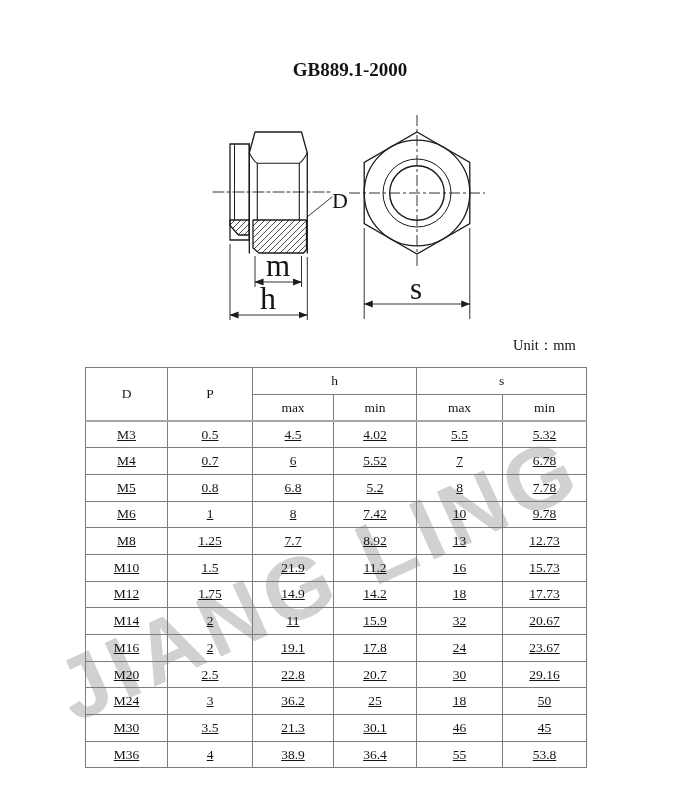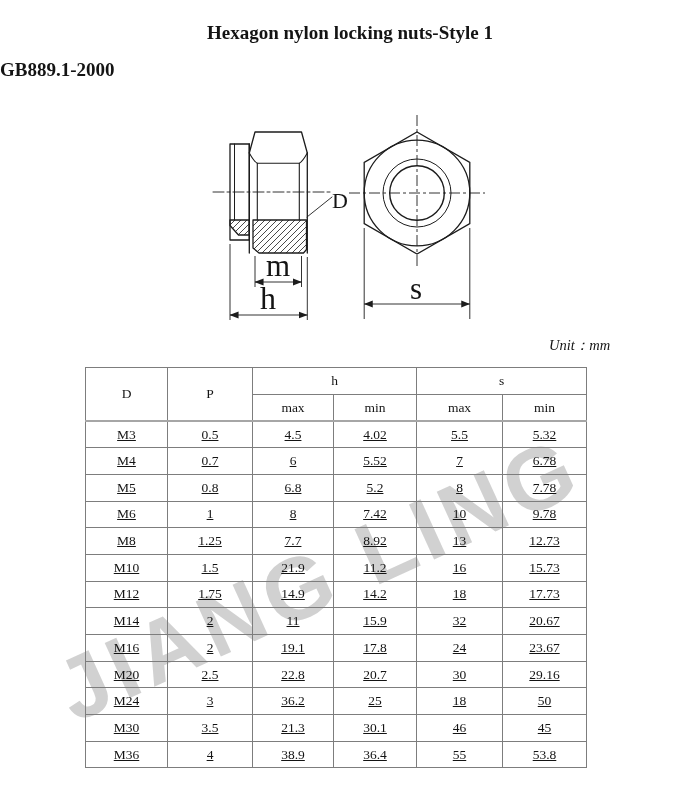--- a/index.html
+++ b/index.html
@@ -5,25 +5,25 @@
   html,body{margin:0;padding:0;background:#ffffff;}
   #page{
     position:relative;width:700px;height:785px;background:#ffffff;overflow:hidden;
     font-family:"Liberation Serif","DejaVu Serif",serif;color:#141414;
   }
   .title{
     position:absolute;top:22px;left:0;width:700px;text-align:center;
     font-size:19px;font-weight:bold;z-index:2;
   }
   .subtitle{
-    position:absolute;top:59px;left:0;width:700px;
+    position:absolute;top:59px;left:0;width:700px;text-align:center;
     font-size:19px;font-weight:bold;z-index:2;
   }
   .unit{
-    position:absolute;top:336px;left:549px;font-size:14.5px;z-index:2;font-style:italic;
+    position:absolute;top:336px;left:513px;font-size:14.5px;z-index:2;
   }
   svg.drawing{position:absolute;left:185px;top:108px;z-index:2;}
   .watermark{
     position:absolute;left:62px;top:645px;z-index:1;
     font-family:"Liberation Sans","DejaVu Sans",sans-serif;font-weight:bold;
     font-size:88px;letter-spacing:6px;line-height:1.15;white-space:nowrap;
     color:rgba(145,145,145,0.42);
     transform:rotate(-24.5deg);transform-origin:0 50%;
     pointer-events:none;user-select:none;
   }
@@ -40,21 +40,20 @@
   table.dim thead tr.h1 td{height:26px;}
   table.dim thead tr.h2 td{height:25px;margin-left:24px;}
   table.dim td.hb{border-bottom:2px solid #a6a6a6;}
   table.dim tbody tr{height:26.7px;text-decoration:underline;}
 </style>
 </head>
 <body>
 
 <div id="page">
 
-  <div class="title">Hexagon nylon locking nuts-Style 1</div>
   <div class="subtitle">GB889.1-2000</div>
 
   <svg class="drawing" width="340" height="220" viewBox="0 0 340 220">
     <defs>
       <pattern id="hatch" width="6" height="6" patternUnits="userSpaceOnUse">
         <path d="M-1,7 L7,-1" stroke="#1c1c1c" stroke-width="0.8"></path>
       </pattern>
       <marker id="arr" viewBox="0 0 10 10" refX="9.5" refY="5" markerWidth="10" markerHeight="10" orient="auto-start-reverse">
         <path d="M0,1.2 L10,5 L0,8.8 Z" fill="#1c1c1c"></path>
       </marker>

